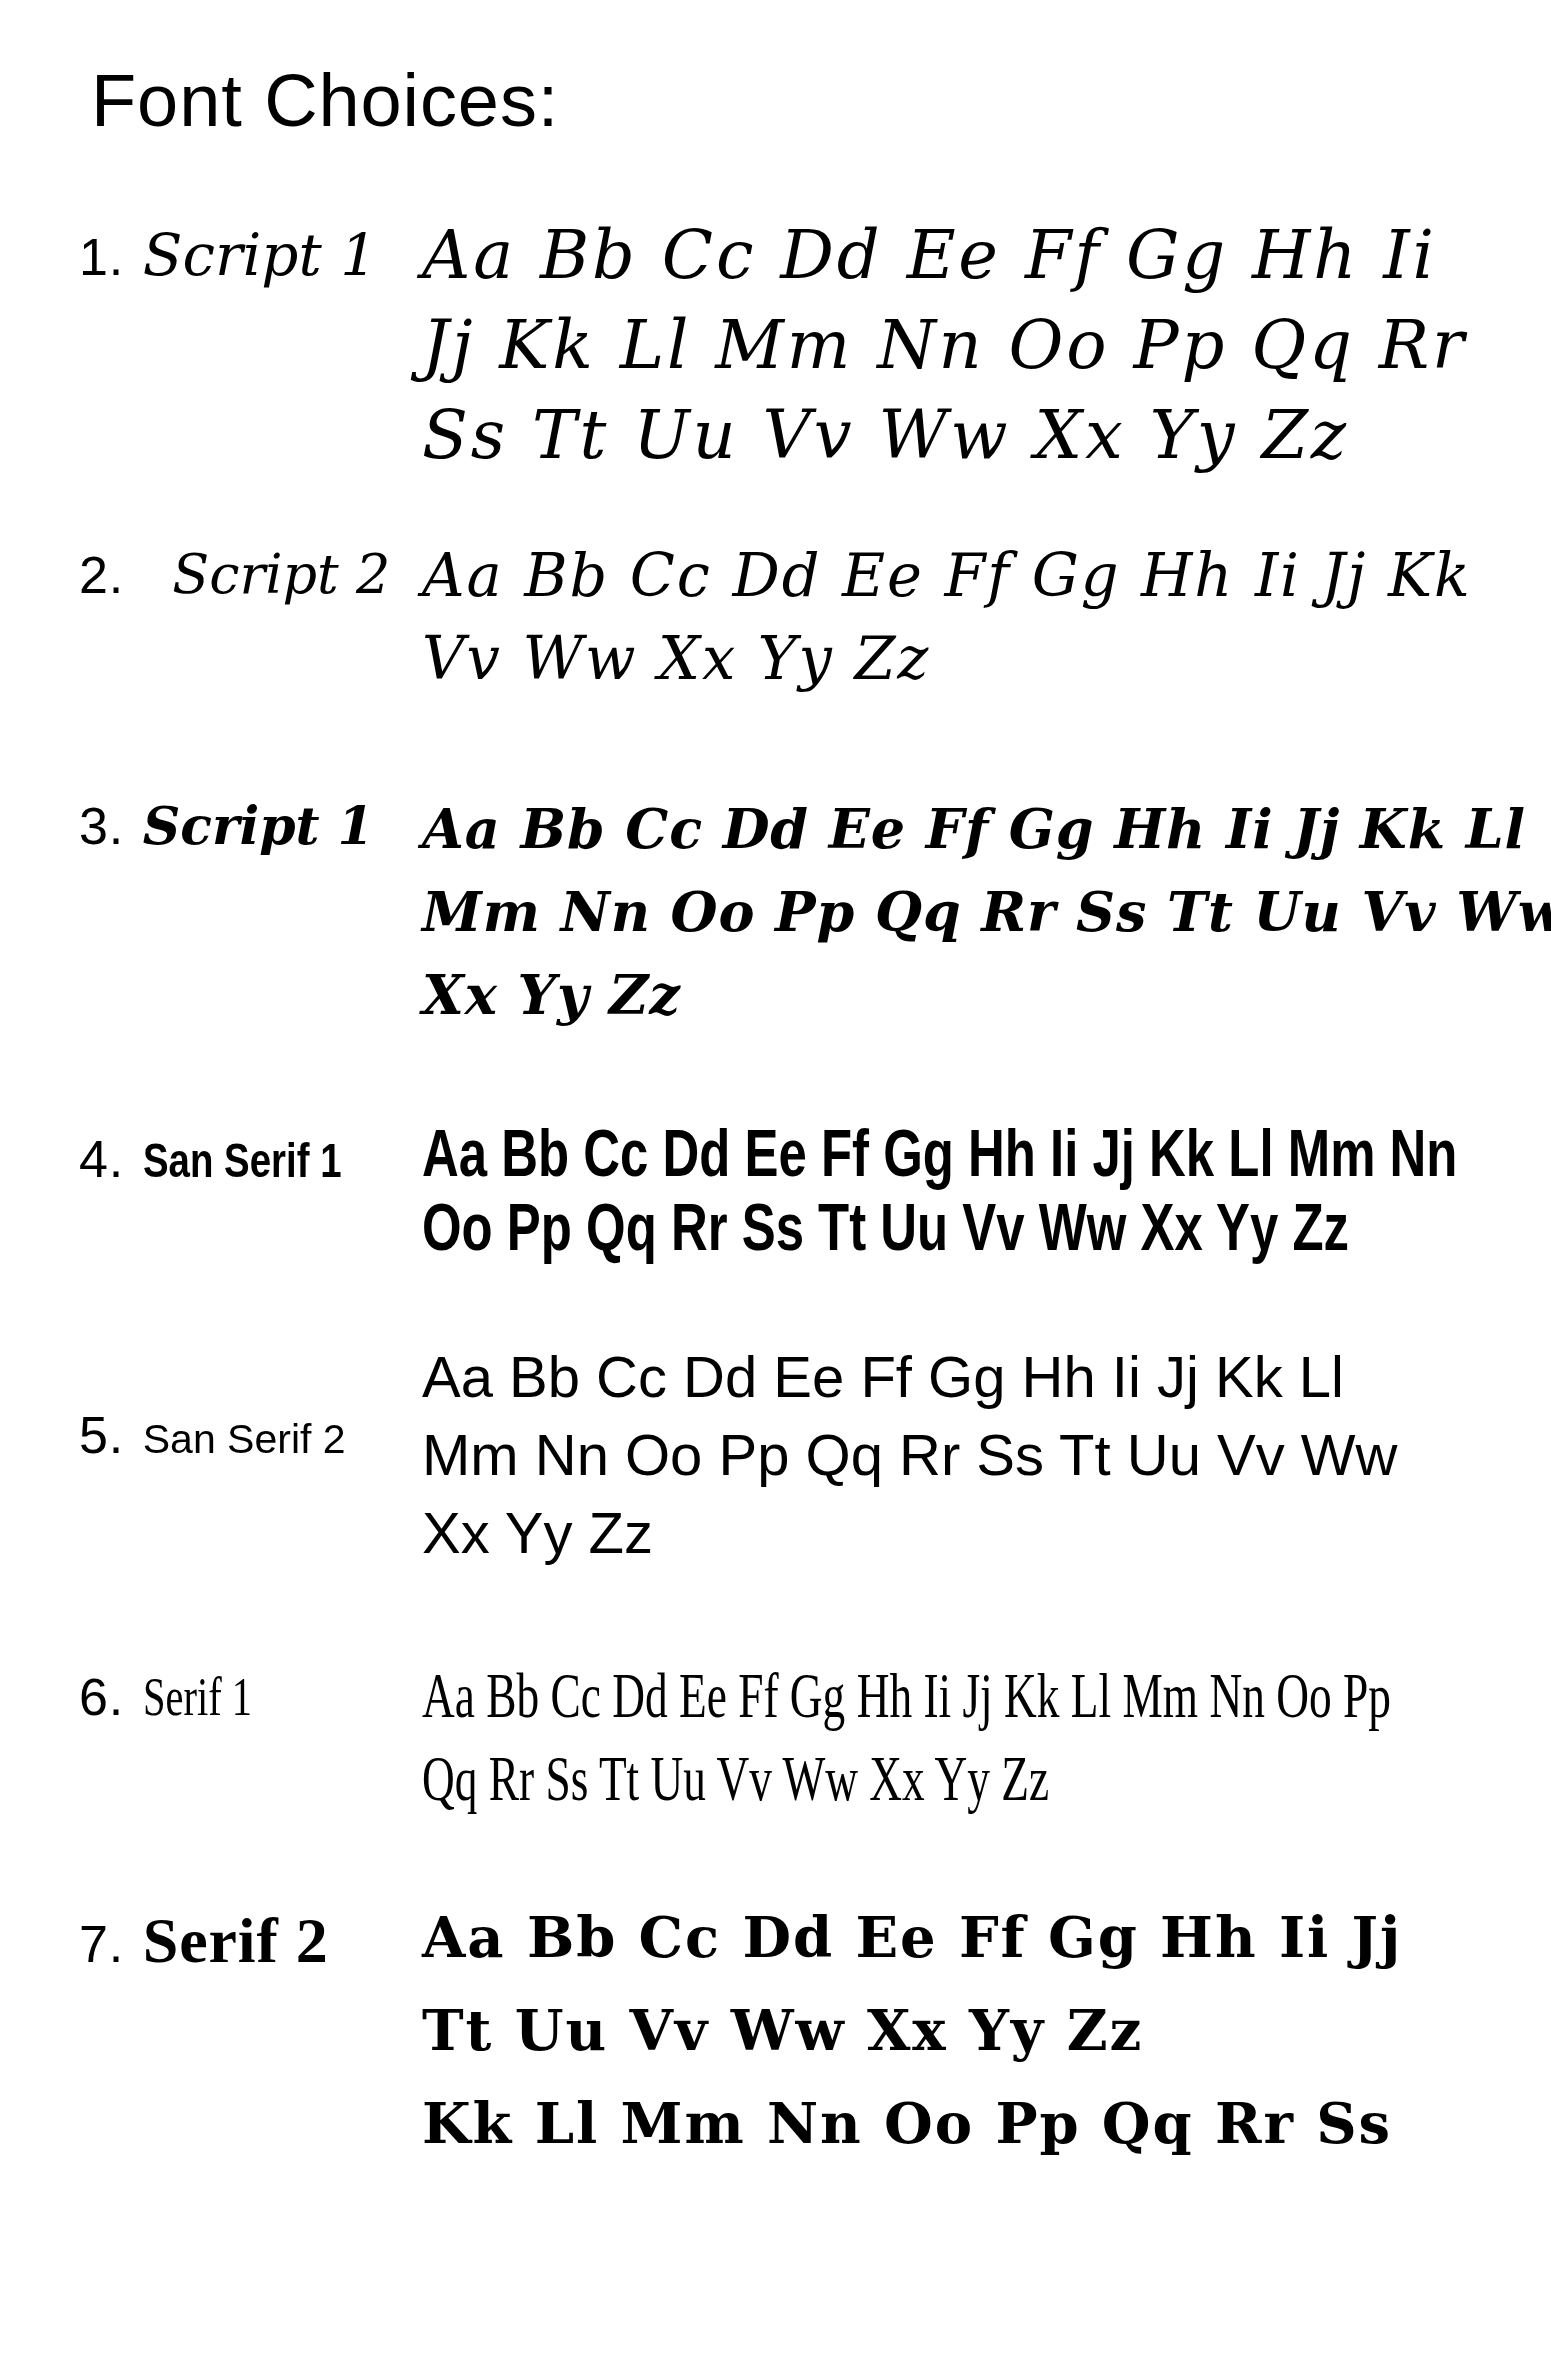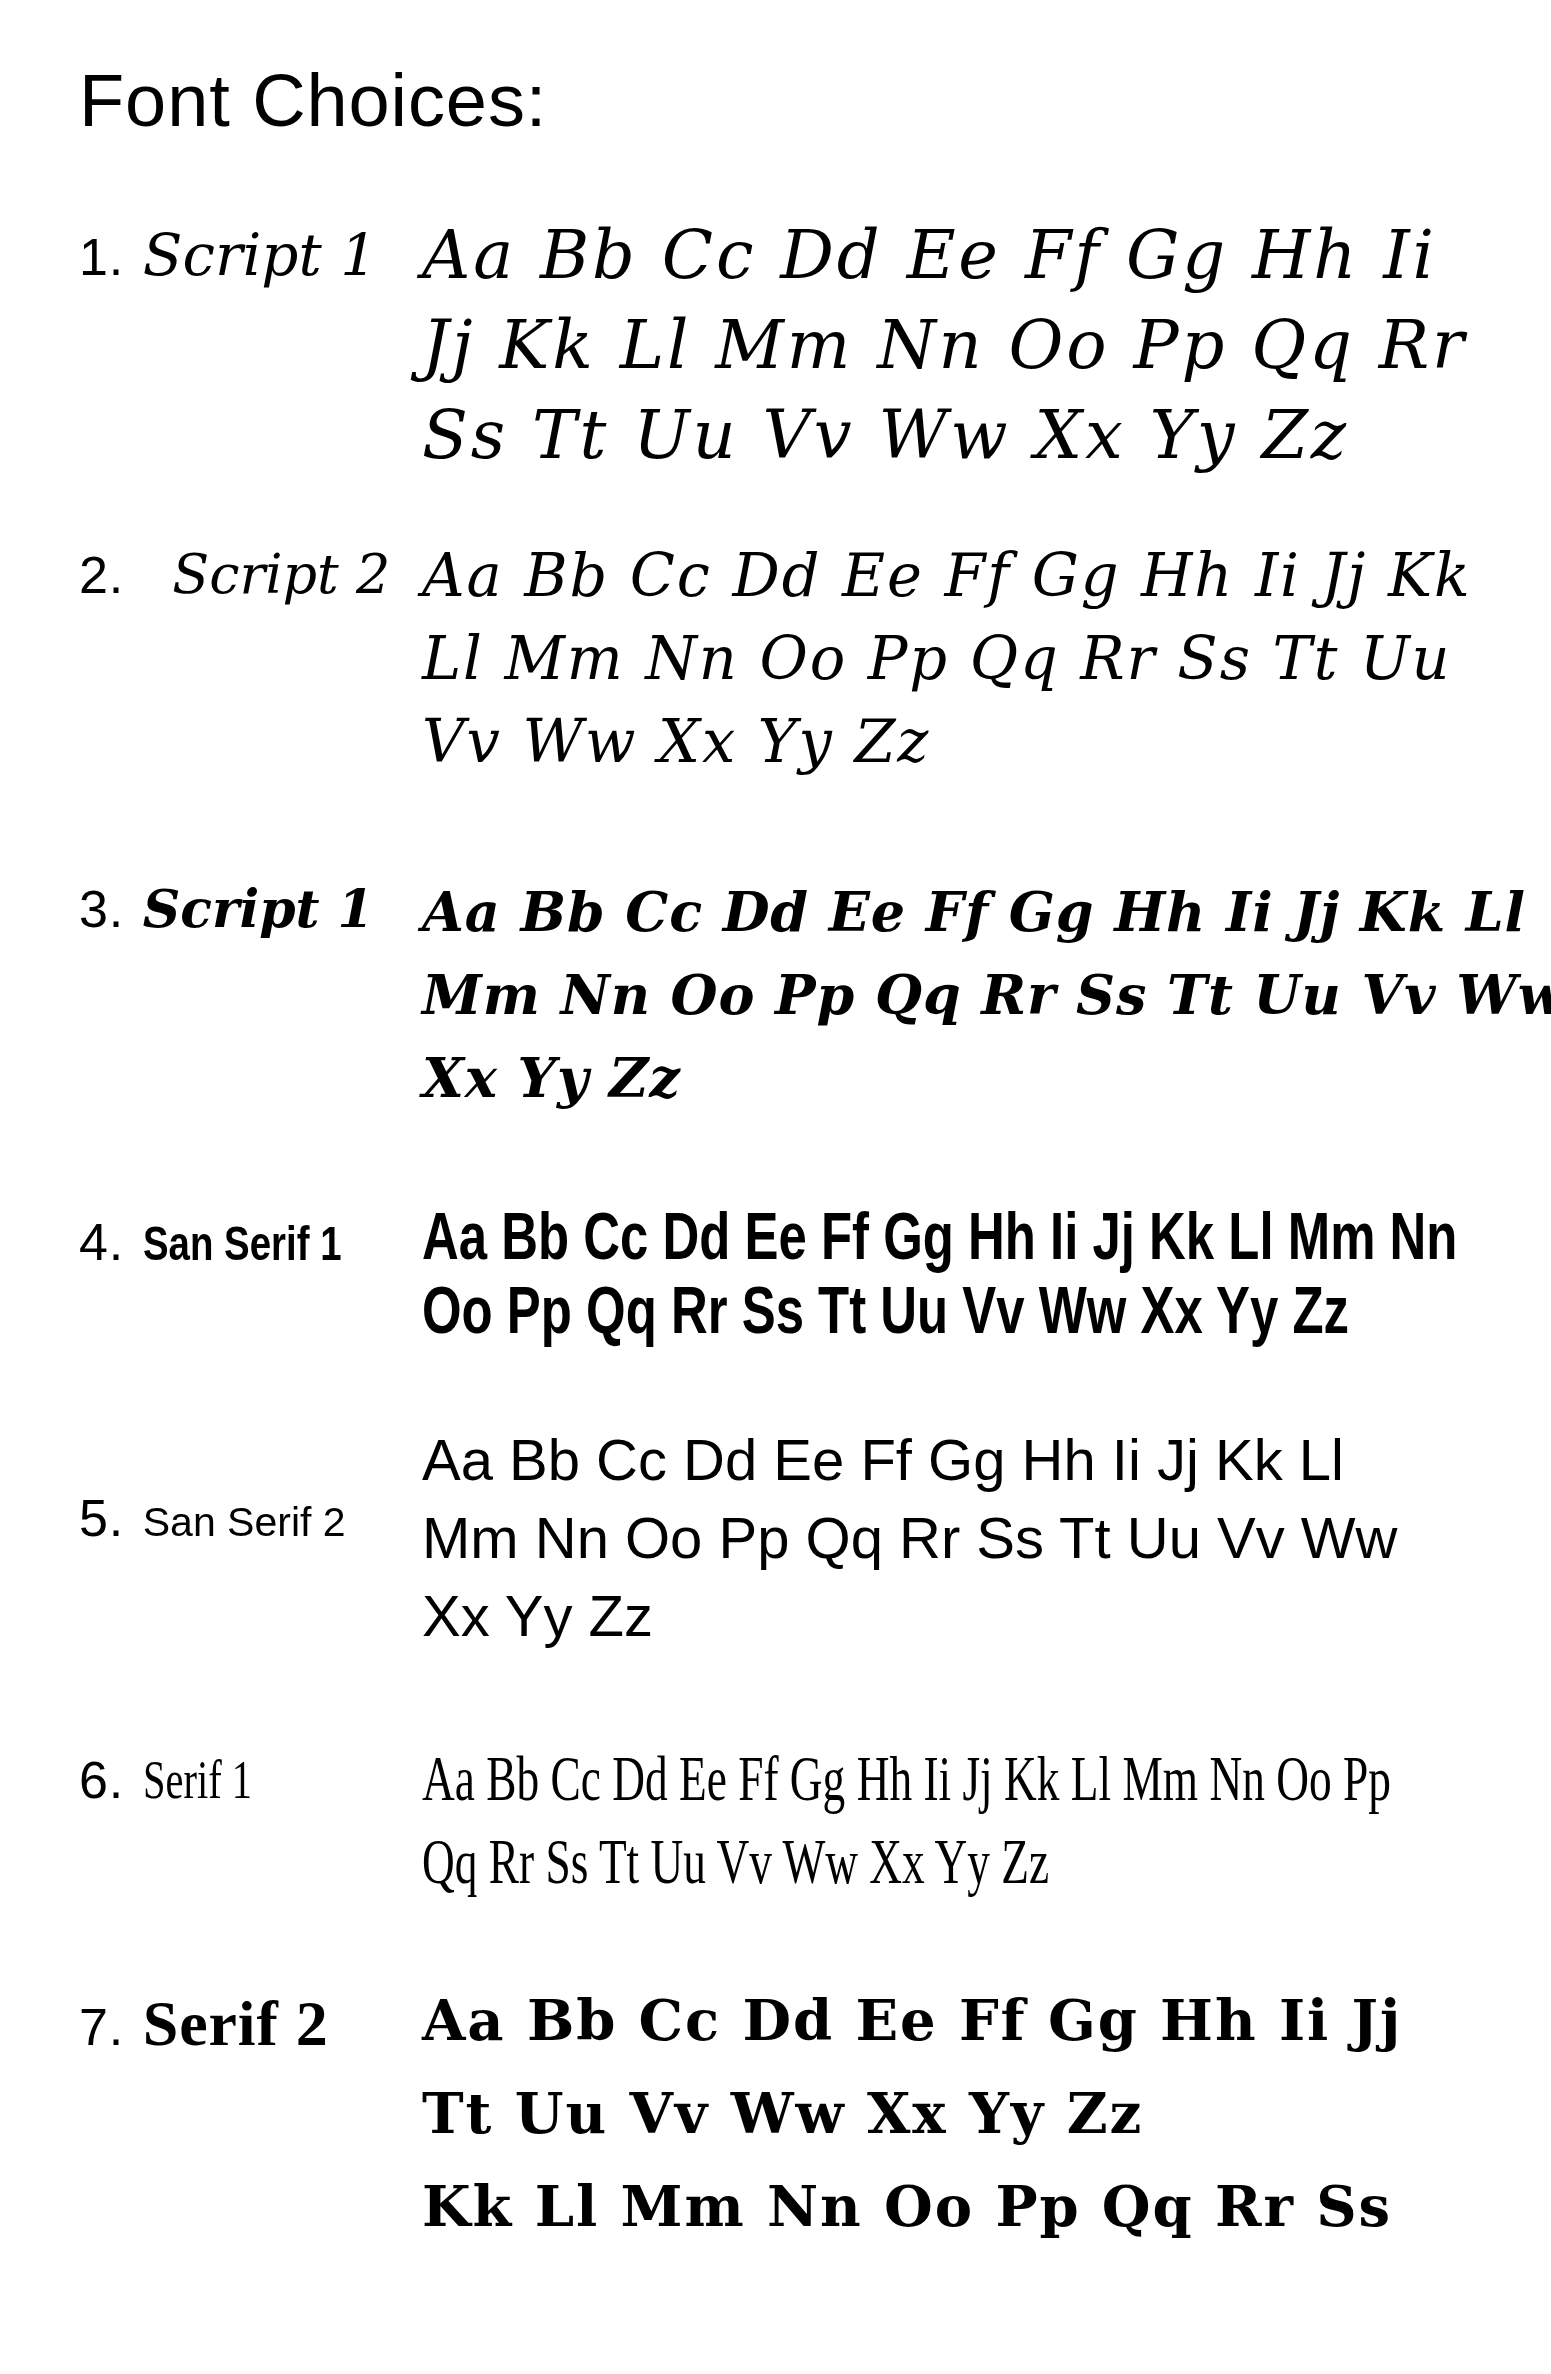--- a/index.html
+++ b/index.html
@@ -17,21 +17,21 @@
   .page {
     box-sizing: border-box;
     width: 1552px;
     height: 2375px;
     padding: 58px 28px 0 79px;
   }
   .page-title {
     font-size: 74px;
     font-weight: 400;
     letter-spacing: 0.9px;
-    margin: 0 0 67px 0;
+    margin: 0 0 67px 12px;
     font-family: "Liberation Sans", sans-serif;
   }
   .item {
     display: flex;
     align-items: flex-start;
   }
   .item-head {
     flex: 0 0 343px;
     width: 343px;
     display: flex;
@@ -192,21 +192,20 @@
     </div>
   </div>
 
   <div class="item item-2">
     <div class="item-head">
       <span class="item-number">2.</span>
       <span class="item-label">Script 2</span>
     </div>
     <div class="item-lines">
       <span class="alpha-line">Aa Bb Cc Dd Ee Ff Gg Hh Ii Jj Kk</span>
-      <span class="alpha-line">Ll Mm Nn Oo Pp Qq Rr Ss Tt Uu</span>
       <span class="alpha-line">Vv Ww Xx Yy Zz</span>
     </div>
   </div>
 
   <div class="item item-3">
     <div class="item-head">
       <span class="item-number">3.</span>
       <span class="item-label">Script 1</span>
     </div>
     <div class="item-lines">

